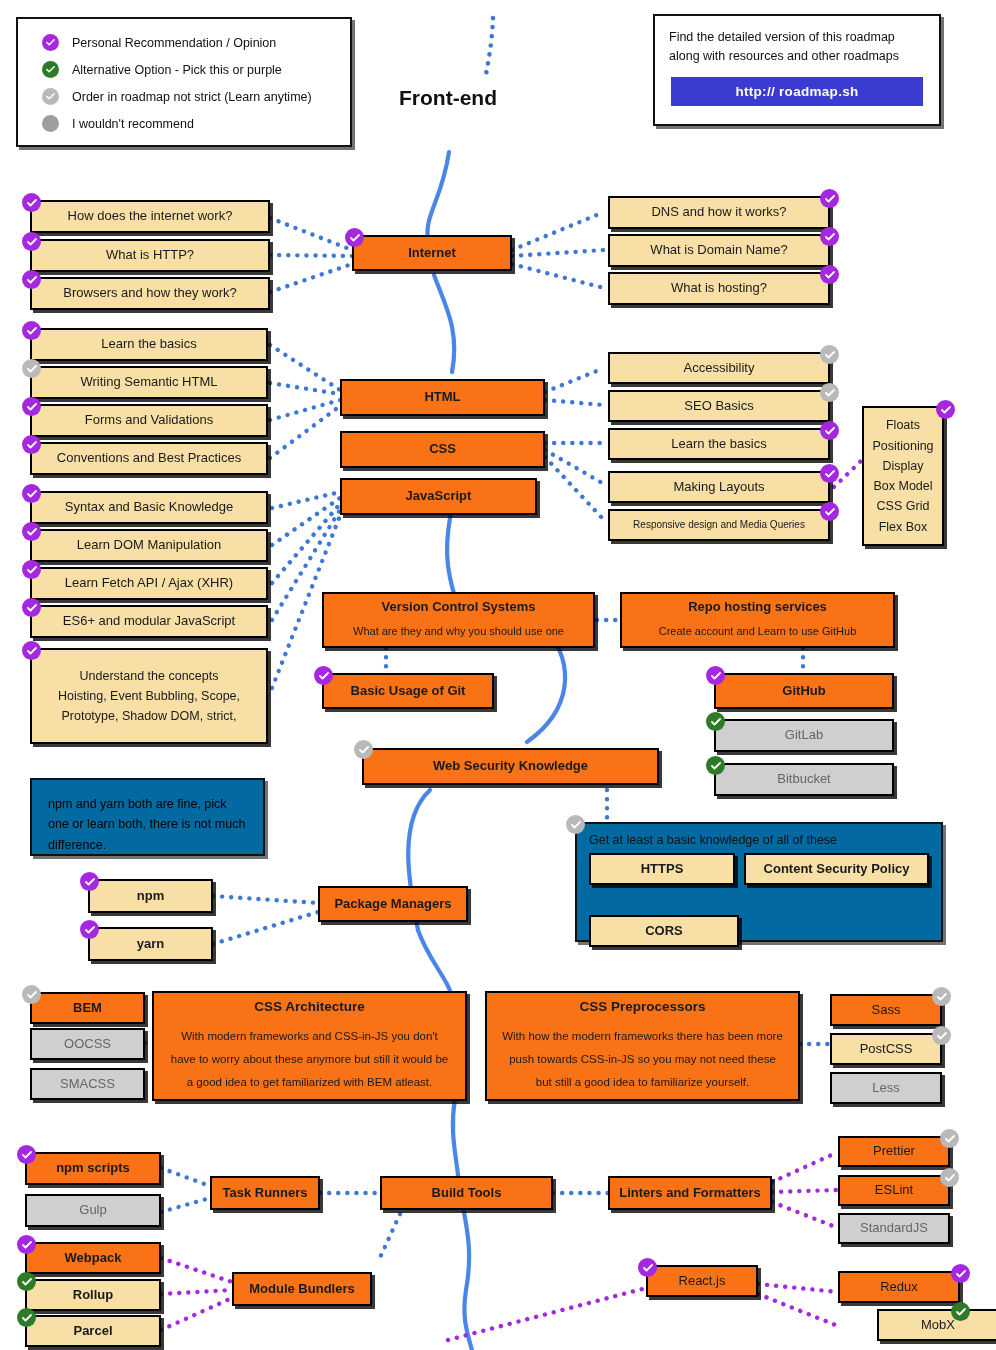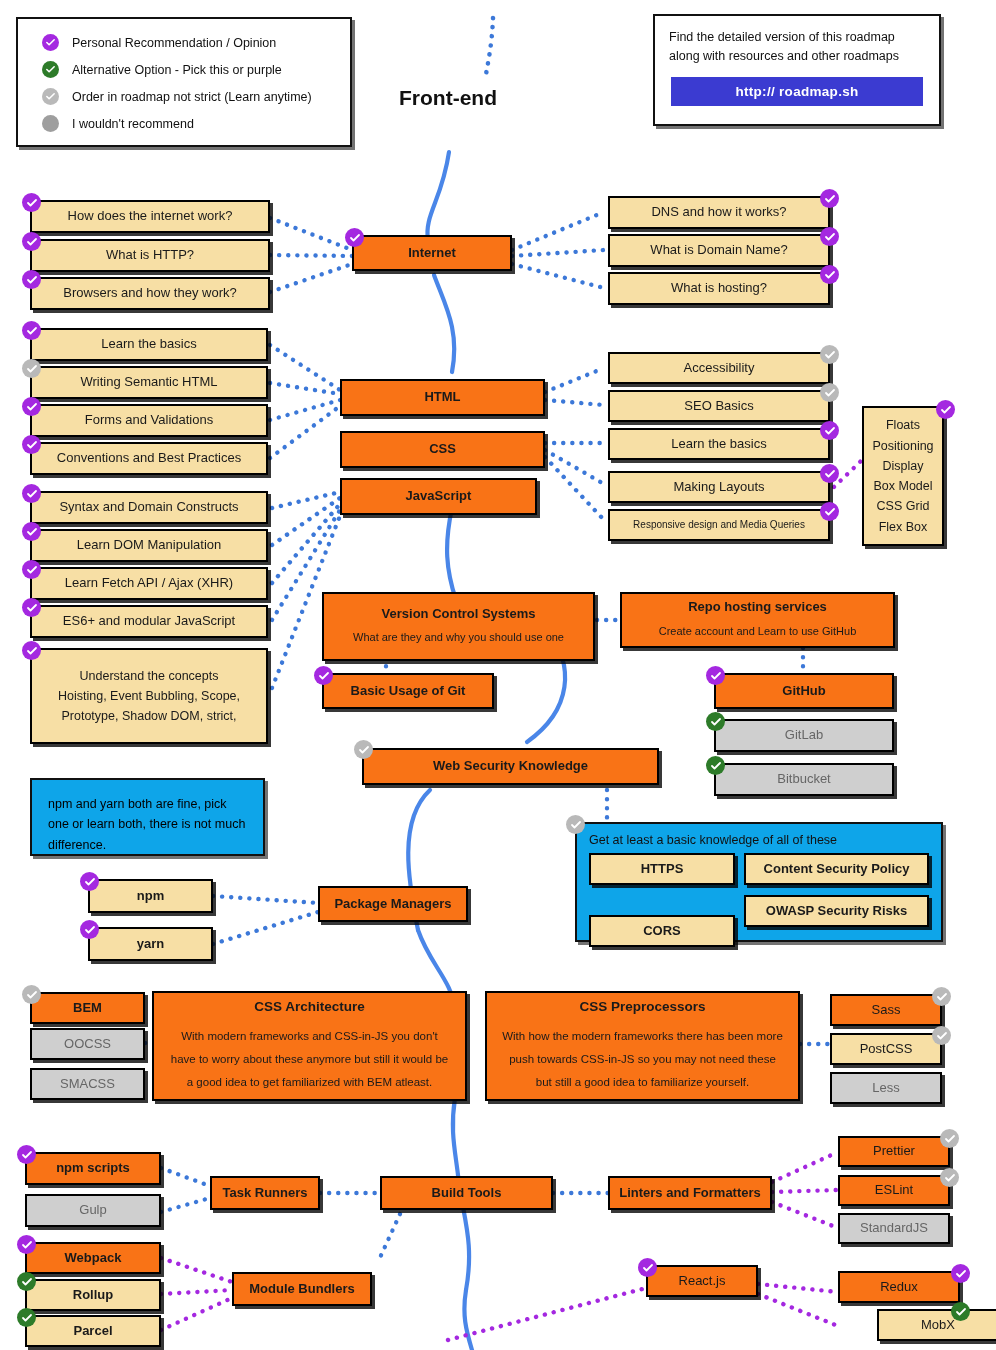--- a/index.html
+++ b/index.html
@@ -46,21 +46,21 @@
           color:#fff;font-size:13.5px;font-weight:bold;display:flex;
           align-items:center;justify-content:center;letter-spacing:.3px;}
 
   #title{position:absolute;left:399px;top:86px;font-size:21px;font-weight:bold;color:#111;}
 
   .stack{position:absolute;box-sizing:border-box;border:2.5px solid #000;
          box-shadow:3px 3px 0 rgba(0,0,0,.78);background:#F7DFA5;
          display:flex;flex-direction:column;align-items:center;
          justify-content:center;font-size:12.5px;line-height:1.62;color:#1a1a1a;}
 
-  .grp{position:absolute;box-sizing:border-box;border:2.5px solid #111;background:#0ea5e9;
+  .grp{position:absolute;box-sizing:border-box;border:2.5px solid #111;background:#0369a1;
        box-shadow:3px 3px 0 rgba(0,0,0,.55);}
   .grp .hdr{font-size:12.5px;color:#111;padding:9px 0 6px 12px;}
 
   .multi{display:flex;flex-direction:column;justify-content:center;padding:6px 8px;}
   .multi .ttl{font-weight:bold;font-size:13px;margin-bottom:6px;}
   .multi .sub{font-size:11px;line-height:1.72;}
 </style>
 </head>
 <body>
 
@@ -295,21 +295,21 @@
   <div class="node tan fs13" style="left:30px;top:442px;width:238px;height:33px;">
     <span>Conventions and Best Practices</span>
     </div>
   <div class="dot purple" style="left:22px;top:435px;">
       <svg viewBox="0 0 24 24">
         <path d="M4 12l5 5L20 6" fill="none" stroke="#fff" stroke-width="3.6" stroke-linecap="round" stroke-linejoin="round"></path>
       </svg>
     </div>
 
   <div class="node tan fs13" style="left:30px;top:491px;width:238px;height:33px;">
-    <span>Syntax and Domain Constructs</span>
+    <span>Syntax and Basic Knowledge</span>
     </div>
   <div class="dot purple" style="left:22px;top:484px;">
       <svg viewBox="0 0 24 24">
         <path d="M4 12l5 5L20 6" fill="none" stroke="#fff" stroke-width="3.6" stroke-linecap="round" stroke-linejoin="round"></path>
       </svg>
     </div>
 
   <div class="node tan fs13" style="left:30px;top:529px;width:238px;height:33px;">
     <span>Learn DOM Manipulation</span>
     </div>
@@ -400,21 +400,21 @@
     <div>Box Model</div>
     <div>CSS Grid</div>
     <div>Flex Box</div>
   </div>
   <div class="dot purple" style="left:936px;top:400px;">
       <svg viewBox="0 0 24 24">
         <path d="M4 12l5 5L20 6" fill="none" stroke="#fff" stroke-width="3.6" stroke-linecap="round" stroke-linejoin="round"></path>
       </svg>
     </div>
 
-  <div class="node yellow multi" style="left:322px;top:592px;width:273px;height:69px;">
+  <div class="node yellow multi" style="left:322px;top:592px;width:273px;height:56px;">
     <div class="ttl">Version Control Systems</div>
     <div class="sub">What are they and why you should use one</div>
   </div>
 
   <div class="node yellow b fs13" style="left:322px;top:673px;width:172px;height:36px;">
     <span>Basic Usage of Git</span>
     </div>
   <div class="dot purple" style="left:314px;top:666px;">
       <svg viewBox="0 0 24 24">
         <path d="M4 12l5 5L20 6" fill="none" stroke="#fff" stroke-width="3.6" stroke-linecap="round" stroke-linejoin="round"></path>
@@ -469,23 +469,20 @@
         <span>HTTPS</span>
         </div>
       <div class="node tan b fs13" style="position:relative;left:0;top:0;width:190px;height:32px;">
         <span>Content Security Policy</span>
         </div>
     </div>
     <div style="display:flex;gap:9px;padding:10px 12px 0 12px;">
       <div class="node tan b fs13" style="position:relative;left:0;top:0;width:150px;height:32px;margin-top:20px;">
         <span>CORS</span>
         </div>
-      <div class="node tan b fs13" style="position:relative;left:0;top:0;width:190px;height:32px;">
-        <span>OWASP Security Risks</span>
-        </div>
     </div>
   </div>
   <div class="dot grey" style="left:566px;top:815px;">
       <svg viewBox="0 0 24 24">
         <path d="M4 12l5 5L20 6" fill="none" stroke="#fff" stroke-width="3.6" stroke-linecap="round" stroke-linejoin="round"></path>
       </svg>
     </div>
 
   <div class="grp" style="left:30px;top:778px;width:235px;height:78px;padding:14px 16px;box-sizing:border-box;">
     <div style="font-size:12.5px;line-height:1.62;">npm and yarn both are fine, pick one or learn both, there is not much difference.</div>

